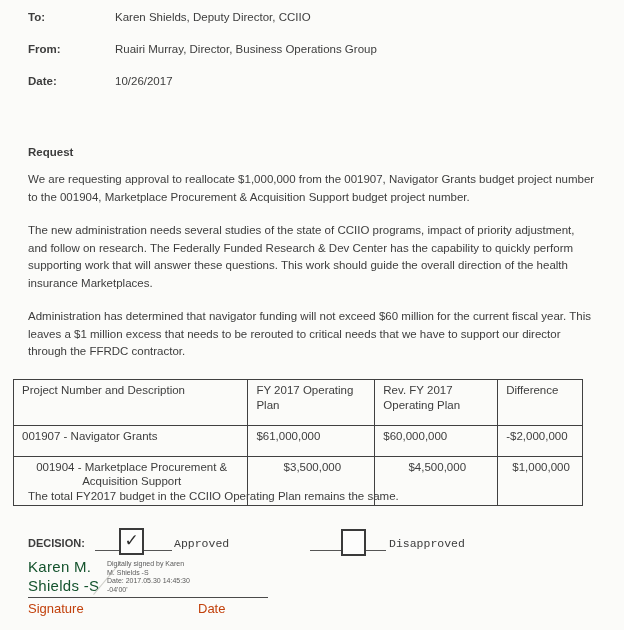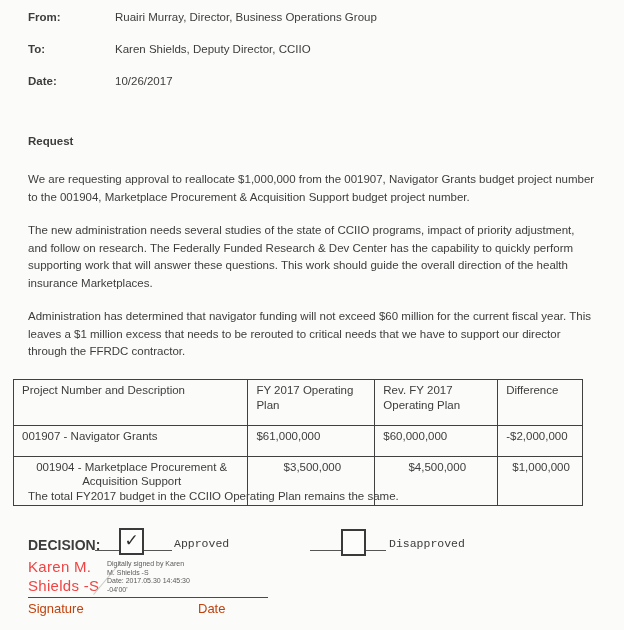--- a/index.html
+++ b/index.html
@@ -14,78 +14,78 @@
     background:#fbfbf9;
     color:#3d3d3d;
     overflow:hidden;
   }
   
   .memo-header{position:absolute;top:10px;left:28px;right:30px;}
   .memo-row{display:flex;margin-bottom:17px;line-height:15px;font-size:11.5px;}
   .memo-label{width:87px;font-weight:bold;flex:none;}
   .memo-value{flex:1;}
   
-  .request-heading{position:absolute;top:134px;left:28px;font-size:11.5px;font-weight:bold;line-height:14px;}
+  .request-heading{position:absolute;top:145px;left:28px;font-size:11.5px;font-weight:bold;line-height:14px;}
   .paragraphs{position:absolute;top:171px;left:28px;width:567px;font-size:11.5px;line-height:17.5px;}
   .paragraphs p{margin:0 0 16px 0;}
   
   .budget-table{
     position:absolute;top:379px;left:13px;width:570px;
     border-collapse:collapse;font-size:11.5px;table-layout:fixed;
   }
   .budget-table th,.budget-table td{
     border:1.5px solid #414141;
     padding:3px 6px 12px 8px;
     text-align:left;vertical-align:top;
     font-weight:normal;line-height:14.5px;
   }
   .budget-table thead th{height:30px;}
   .budget-table tr.row-last td{padding-bottom:16px;text-align:center;}
   
   .total-note{position:absolute;top:489px;left:28px;font-size:11.5px;line-height:15px;}
   
   .decision-row{position:absolute;top:528px;left:0;width:624px;height:36px;}
-  .decision-label{position:absolute;left:28px;top:9px;font-size:14px;font-weight:bold;}
+  .decision-label{position:absolute;left:28px;top:9px;font-size:11px;font-weight:bold;}
   .blank-line{position:absolute;top:21px;height:1px;border-bottom:1.5px solid #555;}
   .line-approved{left:95px;width:77px;}
   .line-disapproved{left:310px;width:76px;}
   .checkbox{
     position:absolute;width:21px;height:23px;
     border:2px solid #3a3a3a;background:#fdfdfc;
     display:flex;align-items:center;justify-content:center;
   }
   .cb-approved{left:119px;top:0;}
   .cb-disapproved{left:341px;top:1px;}
   .checkmark{font-size:17px;font-weight:bold;color:#2f2f2f;line-height:1;transform:translateY(-1px);}
   .decision-option{position:absolute;top:9px;font-size:11.5px;font-family:Liberation Mono, monospace;}
   .opt-approved{left:174px;}
   .opt-disapproved{left:389px;}
   
   .signature-block{position:absolute;top:556px;left:0;width:624px;height:66px;}
-  .sig-name{position:absolute;left:28px;top:2px;font-size:15px;line-height:18.5px;color:#ef4444;letter-spacing:.3px;}
+  .sig-name{position:absolute;left:28px;top:2px;font-size:15px;line-height:18.5px;color:#14532d;letter-spacing:.3px;}
   .sig-flourish{position:absolute;left:86px;top:22px;width:42px;height:1px;background:#cfcfca;transform:rotate(-50deg);}
   .digital-sig{position:absolute;left:107px;top:4px;font-size:7px;line-height:8.5px;color:#5a5a5a;}
   .sig-line{position:absolute;left:28px;top:41px;width:240px;border-top:1.5px solid #4a4a4a;}
   .sig-caption{position:absolute;top:45px;font-size:13px;color:#c2410c;}
   .cap-signature{left:28px;}
   .cap-date{left:198px;}
 </style>
 </head>
 <body>
 
 <div class="page">
 
   <div class="memo-header">
     <div class="memo-row">
+      <div class="memo-label">To:</div>
+      <div class="memo-value">Karen Shields, Deputy Director, CCIIO</div>
+    </div>
+    <div class="memo-row">
       <div class="memo-label">From:</div>
       <div class="memo-value">Ruairi Murray, Director, Business Operations Group</div>
-    </div>
-    <div class="memo-row">
-      <div class="memo-label">To:</div>
-      <div class="memo-value">Karen Shields, Deputy Director, CCIIO</div>
     </div>
     <div class="memo-row">
       <div class="memo-label">Date:</div>
       <div class="memo-value">10/26/2017</div>
     </div>
   </div>
 
   <div class="request-heading">Request</div>
 
   <div class="paragraphs">

